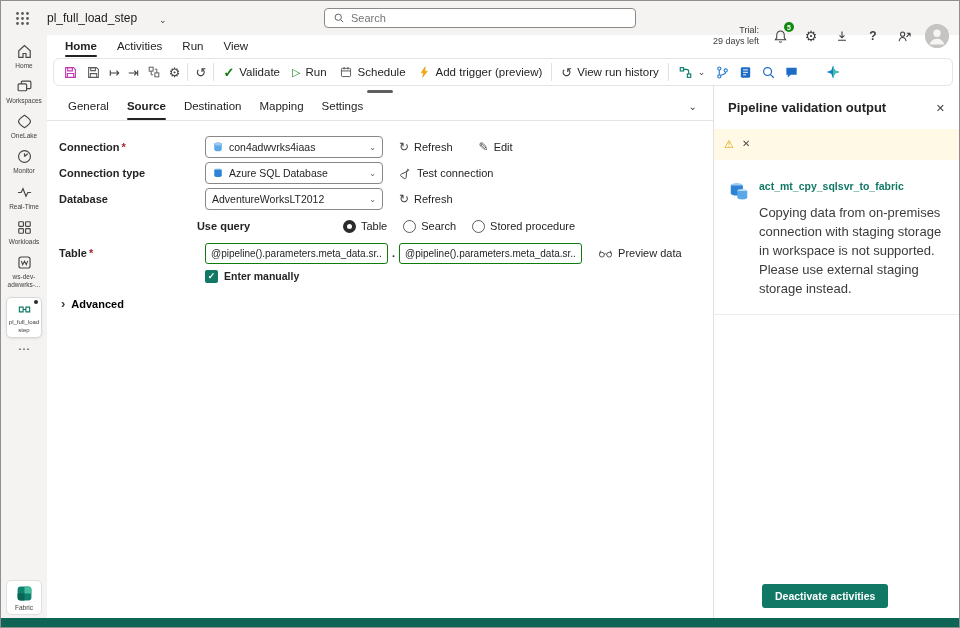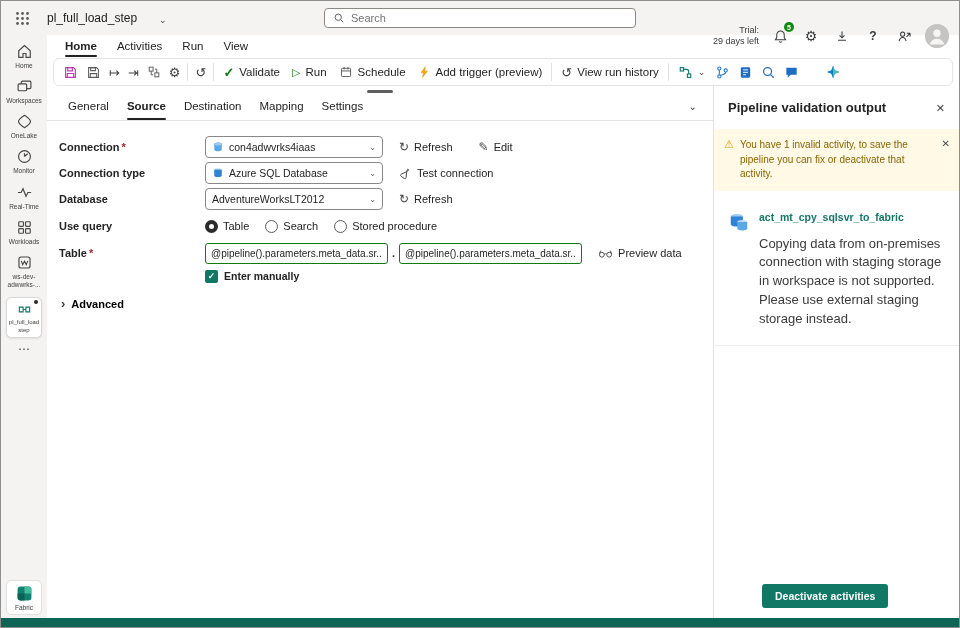--- a/index.html
+++ b/index.html
@@ -411,21 +411,21 @@
               <div class="dd">
                 <span class="txt">AdventureWorksLT2012</span>
                 <span class="chev">⌄</span>
               </div>
               <button class="linkbtn">
                 <span class="glyph" style="font-size:12px;">↻</span>
                 <span>Refresh</span>
               </button>
             </div>
 
-            <div class="frow" style="min-height:28px;">
+            <div class="frow" style="min-height:28px;justify-content:center;">
               <span class="flabel">Use query</span>
               <div class="radio-group">
                 <span class="radio-opt">
                     <span class="radio sel"></span>
                     <span>Table</span>
                   </span>
                 <span class="radio-opt">
                     <span class="radio"></span>
                     <span>Search</span>
                   </span>
@@ -468,21 +468,20 @@
           </div>
         </section>
 
         <aside class="panel">
           <div class="panel-head">
             <div class="panel-title">Pipeline validation output</div>
             <button class="panel-close"><span>✕</span></button>
           </div>
           <div class="banner">
             <span class="wicon">⚠</span>
-            <span class="btext">You have 1 invalid activity, to save the pipeline you can fix or deactivate that activity.</span>
             <button class="bclose"><span>✕</span></button>
           </div>
           <div class="activity">
             <svg width="22" height="22" viewBox="0 0 20 20">
               <ellipse cx="8" cy="5" rx="5.5" ry="2.2" fill="#9cc9f0"></ellipse>
               <path d="M2.5 5v7c0 1.2 2.5 2.2 5.5 2.2s5.5-1 5.5-2.2V5" fill="#2f83d6"></path>
               <ellipse cx="13" cy="10" rx="4.5" ry="1.8" fill="#bcd9f5"></ellipse>
               <path d="M8.5 10v6c0 1 2 1.8 4.5 1.8s4.5-.8 4.5-1.8v-6" fill="#5aa8e8"></path>
             </svg>
             <div class="act-body">

